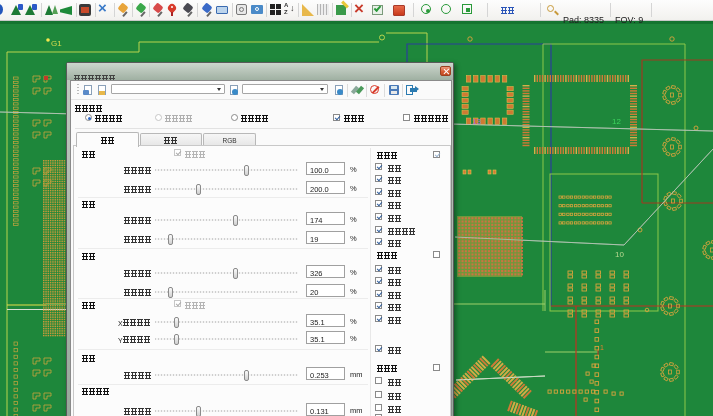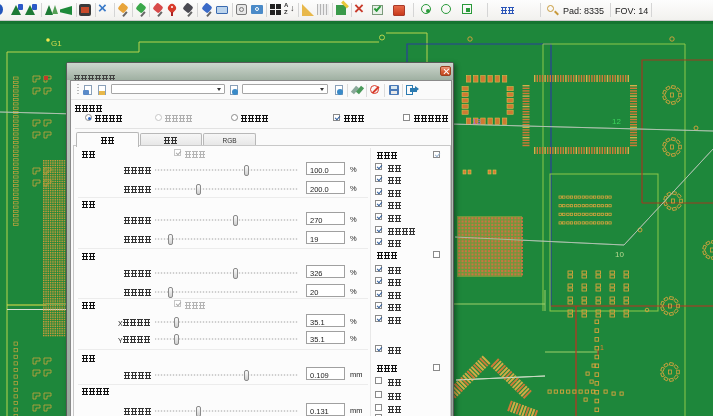--- a/index.html
+++ b/index.html
@@ -8,21 +8,21 @@
 .zh i{display:inline-block;width:6px;height:7px;margin-right:1px;
 background-image:linear-gradient(currentColor,currentColor),linear-gradient(currentColor,currentColor),linear-gradient(currentColor,currentColor),linear-gradient(currentColor,currentColor),linear-gradient(currentColor,currentColor);
 background-size:6px 1px,6px 1px,6px 1px,1px 7px,1px 7px;
 background-position:0 0,0 3px,0 6px,1.3px 0,4px 0;
 background-repeat:no-repeat;opacity:.92}
 .zh.b i{opacity:1;background-size:6px 1.3px,6px 1.3px,6px 1.3px,1.3px 7px,1.3px 7px}
 
 #tbar{position:absolute;left:0;top:0;width:713px;height:21px;background:linear-gradient(#fdfdfd,#f2f1ee);border-bottom:1px solid #c9c9c9}
 .ticon{position:absolute;top:3px;height:14px}
 .tsep{position:absolute;top:3px;width:1px;height:14px;background:#d5d5d5}
-.tlabel{position:absolute;top:6px;font:9px "Liberation Sans";color:#222}
+.tlabel{position:absolute;top:15px;font:9px "Liberation Sans";color:#222}
 
 #dlg{position:absolute;left:66px;top:62px;width:388px;height:360px;border:1px solid #5a5a5a;background:linear-gradient(#c0cac0,#96a79a);box-shadow:2px 2px 5px rgba(0,0,0,.4);border-radius:2px 2px 0 0}
 #ttl{position:absolute;left:0;top:0;width:100%;height:17px;background:linear-gradient(#cdd6cd,#9fb0a2)}
 #closebtn{position:absolute;right:2.5px;top:2.5px;width:11px;height:10px;background:linear-gradient(#ee9b80,#d4592f 60%,#c24a24);border:1px solid #9a4020;border-radius:2px}
 #closebtn span{position:absolute;left:2px;top:4px;width:6.5px;height:1.1px;background:#fff;transform:rotate(45deg)}#closebtn span:after{content:"";position:absolute;left:0;top:0;width:6.5px;height:1.1px;background:#fff;transform:rotate(-90deg)}
 #dbody{position:absolute;left:3px;top:17px;width:382px;height:340px;background:#fafafa;border:1px solid #8a8a8a;border-bottom:none}
 #dtb{position:absolute;left:0;top:0;width:100%;height:19px;background:#fafafa;border-bottom:1px solid #e5e5e5}
 .grip{position:absolute;left:6px;top:3px;width:2px;height:12px;background:repeating-linear-gradient(#bbb 0 1px,transparent 1px 3px)}
 .di{position:absolute;top:3px;width:13px;height:13px}
 .pg{position:absolute;left:2px;top:1px;width:8px;height:10px;background:#fff;border:1px solid #8aa0b8}
@@ -1865,21 +1865,21 @@
           <i></i>
           <i></i>
         </span></div>
       <div class="tsep" style="left:540px"></div>
       <div class="ticon" style="left:547px;width:14px">
         <div style="position:absolute;left:0px;top:2px;width:7px;height:7px;border:1.6px solid #c89a3a;border-radius:50%"></div>
         <div style="position:absolute;left:7px;top:9px;width:5px;height:2px;background:#c89a3a;transform:rotate(45deg)"></div>
       </div>
       <div class="tlabel" style="left:563px">Pad: 8335</div>
       <div class="tsep" style="left:610px"></div>
-      <div class="tlabel" style="left:615px">FOV: 14</div>
+      <div class="tlabel" style="left:615px">FOV: 9</div>
       <div class="tsep" style="left:651px"></div>
     </div>
     <div id="dlg">
       <div id="ttl">
         <div style="position:absolute;left:7px;top:5px"><span class="zh" style="color:#3a3a3a;">
             <i></i>
             <i></i>
             <i></i>
             <i></i>
             <i></i>
@@ -2037,21 +2037,21 @@
               <i></i>
             </span></div>
           <div class="lbl" style="left:50px;top:69px"><span class="zh" style="color:#222;">
               <i></i>
               <i></i>
               <i></i>
               <i></i>
             </span></div>
           <div class="track" style="left:81px;top:73px;width:143px"></div>
           <div class="thumb" style="left:158.5px;top:69px"></div>
-          <div class="tbox" style="left:232px;top:66px">270</div>
+          <div class="tbox" style="left:232px;top:66px">174</div>
           <div class="unit" style="left:276px;top:69px">%</div>
           <div class="lbl" style="left:50px;top:88px"><span class="zh" style="color:#222;">
               <i></i>
               <i></i>
               <i></i>
               <i></i>
             </span></div>
           <div class="track" style="left:81px;top:92px;width:143px"></div>
           <div class="thumb" style="left:93.5px;top:88px"></div>
           <div class="tbox" style="left:232px;top:85px">19</div>
@@ -2120,21 +2120,21 @@
               <i></i>
             </span></div>
           <div class="lbl" style="left:50px;top:224px"><span class="zh" style="color:#222;">
               <i></i>
               <i></i>
               <i></i>
               <i></i>
             </span></div>
           <div class="track" style="left:81px;top:228px;width:143px"></div>
           <div class="thumb" style="left:169.5px;top:224px"></div>
-          <div class="tbox" style="left:232px;top:221px">0.109</div>
+          <div class="tbox" style="left:232px;top:221px">0.253</div>
           <div class="unit" style="left:276px;top:224px">mm</div>
           <div class="hline" style="top:238px"></div>
           <div class="lbl b" style="left:8px;top:240px"><span class="zh b" style="color:#111;">
               <i></i>
               <i></i>
               <i></i>
               <i></i>
             </span></div>
           <div class="lbl" style="left:50px;top:260px"><span class="zh" style="color:#222;">
               <i></i>

